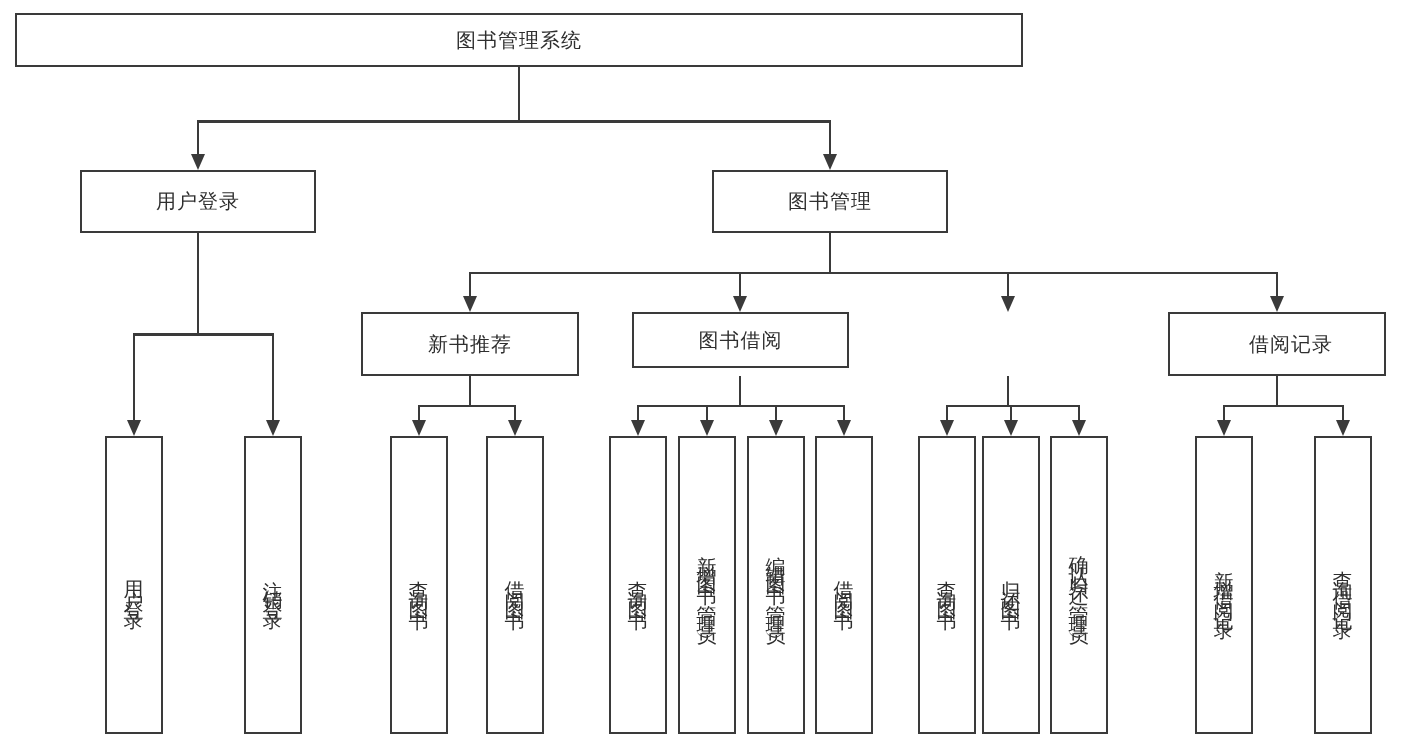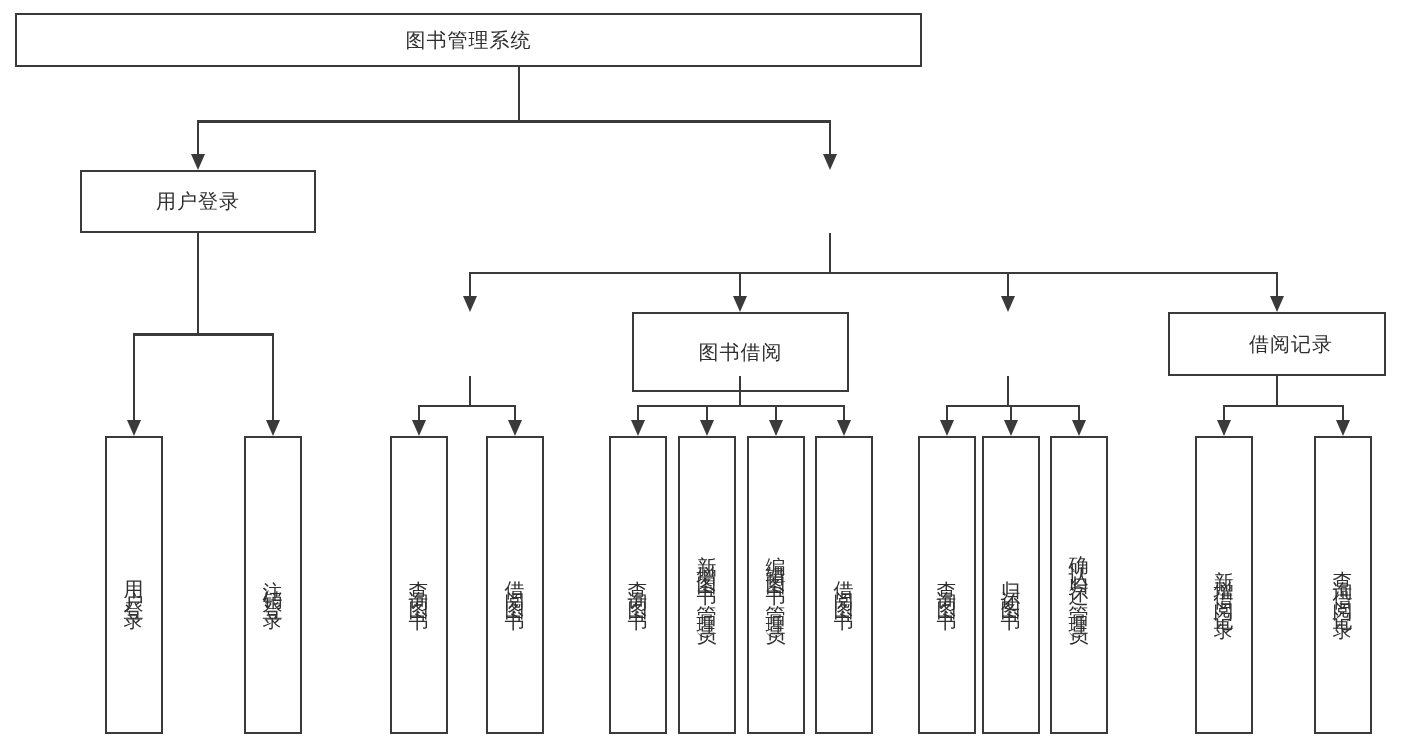--- a/index.html
+++ b/index.html
@@ -64,54 +64,60 @@
     color:var(--watermark);
     white-space:nowrap;
     letter-spacing:0.5px;
   }
 </style>
 </head>
 <body>
 
 <div class="canvas">
 
-  <div class="box hbox" style="left:15px;top:13px;width:907px;height:54px;">
+  <div class="box hbox" style="left:15px;top:13px;width:1008px;height:54px;">
     <span>图书管理系统</span>
   </div>
 
   <div class="vline" style="left:517.75px;top:67px;height:54px;"></div>
   <div class="hline" style="left:196.75px;top:120px;width:634.5px;"></div>
   <div class="vline" style="left:196.75px;top:120px;height:36px;"></div>
   <div class="arrow" style="left:191px;top:154px;"></div>
   <div class="vline" style="left:828.75px;top:120px;height:36px;"></div>
   <div class="arrow" style="left:823px;top:154px;"></div>
 
   <div class="box hbox" style="left:80px;top:170px;width:236px;height:63px;">
     <span>用户登录</span>
+  </div>
+  <div class="box hbox" style="left:712px;top:170px;width:236px;height:63px;">
+    <span>图书管理</span>
   </div>
 
   <div class="vline" style="left:196.75px;top:233px;height:101px;"></div>
   <div class="hline" style="left:132.75px;top:333px;width:141.5px;"></div>
   <div class="vline" style="left:132.75px;top:333px;height:89px;"></div>
   <div class="arrow" style="left:127px;top:420px;"></div>
   <div class="vline" style="left:271.75px;top:333px;height:89px;"></div>
   <div class="arrow" style="left:266px;top:420px;"></div>
 
   <div class="vline" style="left:828.75px;top:233px;height:41px;"></div>
   <div class="hline" style="left:468.75px;top:271.5px;width:809.5px;"></div>
   <div class="vline" style="left:468.75px;top:271.5px;height:26px;"></div>
   <div class="arrow" style="left:463px;top:296px;"></div>
   <div class="vline" style="left:738.75px;top:271.5px;height:26px;"></div>
   <div class="arrow" style="left:733px;top:296px;"></div>
   <div class="vline" style="left:1006.75px;top:271.5px;height:26px;"></div>
   <div class="arrow" style="left:1001px;top:296px;"></div>
   <div class="vline" style="left:1275.75px;top:271.5px;height:26px;"></div>
   <div class="arrow" style="left:1270px;top:296px;"></div>
 
-  <div class="box hbox" style="left:632px;top:312px;width:217px;height:80px;">
+  <div class="box hbox" style="left:361px;top:312px;width:218px;height:64px;">
+    <span>新书推荐</span>
+  </div>
+  <div class="box hbox" style="left:632px;top:312px;width:217px;height:56px;">
     <span>图书借阅</span>
   </div>
   <div class="box hbox" style="left:1168px;top:312px;width:218px;height:64px;padding-left:28px;">
     <span>借阅记录</span>
   </div>
 
   <div class="vline" style="left:468.75px;top:376px;height:31px;"></div>
   <div class="hline" style="left:417.75px;top:404.5px;width:98.5px;"></div>
   <div class="vline" style="left:417.75px;top:404.5px;height:18px;"></div>
   <div class="arrow" style="left:412px;top:420px;"></div>

